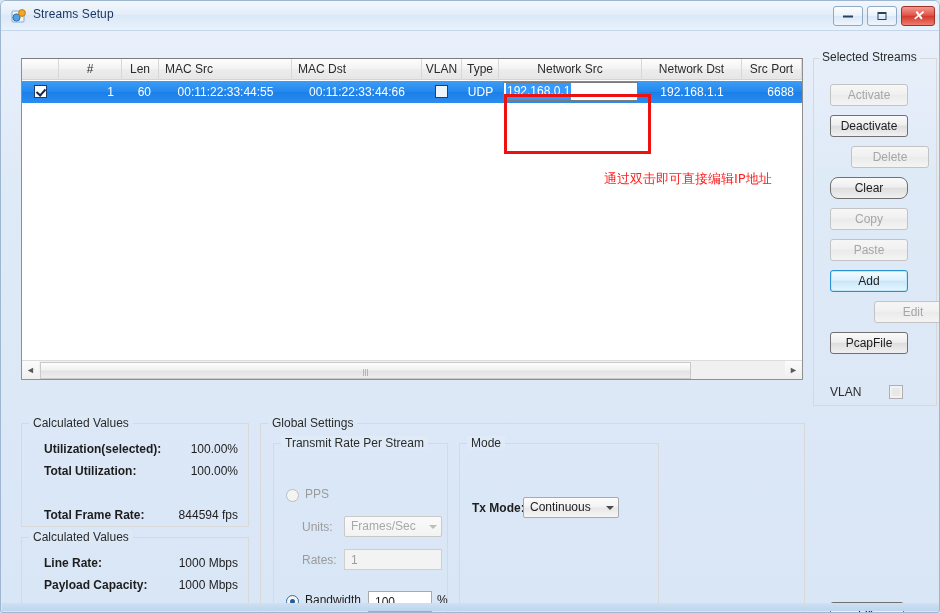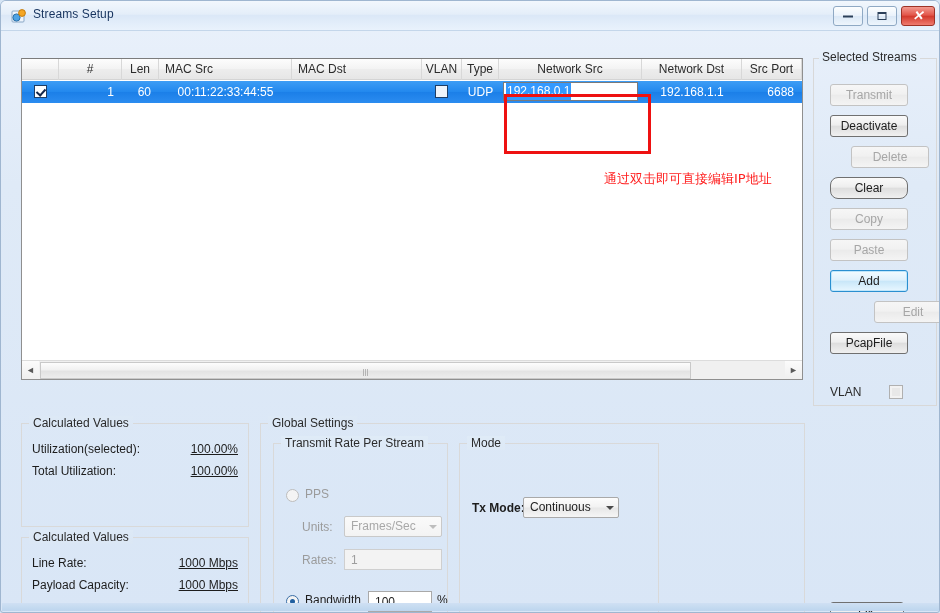--- a/index.html
+++ b/index.html
@@ -231,22 +231,22 @@
     background:linear-gradient(to bottom,#dde9f6,#dbe7f5);
     white-space:nowrap;
   }
   #gb-calc1 { left:14px; top:391px; width:228px; height:104px; }
   #gb-calc2 { left:14px; top:505px; width:228px; height:68px; }
   #gb-global { left:253px; top:391px; width:545px; height:214px; }
   #gb-transmit { left:12px; top:19px; width:175px; height:180px; }
   #gb-mode { left:198px; top:19px; width:200px; height:180px; }
 
   .kvrow { position:absolute; left:10px; width:206px; height:18px; font-size:12px; color:#1d1d1d; }
-  .kvrow .k { position:absolute; left:0; top:0; }
-  .kvrow .v { position:absolute; right:0; top:0; text-align:right;text-decoration:underline; }
+  .kvrow .k { position:absolute; left:12px; top:0;font-weight:bold; }
+  .kvrow .v { position:absolute; right:0; top:0; text-align:right; }
 
   
   .radio {
     position:absolute; width:13px; height:13px;
     border-radius:50%;
     background:linear-gradient(to bottom,#f0f0f0,#fdfdfd);
     border:1px solid #9a9a9a;
   }
   .radio.on { border-color:#3a6ea5; }
   .radio.on:after {
@@ -343,20 +343,21 @@
         <div class="hcell ctr" style="left:720px;width:60px;">Src Port</div>
       </div>
 
       <div id="list-body"></div>
 
       <div id="row0">
         <div class="rowcheck checked" style="left:12px;"></div>
         <div class="rcell rgt" style="left:37px;width:63px;">1</div>
         <div class="rcell rgt" style="left:100px;width:37px;">60</div>
         <div class="rcell ctr" style="left:137px;width:133px;">00:11:22:33:44:55</div>
+        <div class="rcell ctr" style="left:270px;width:130px;">00:11:22:33:44:66</div>
         <div class="vlancheck" style="left:413px;"></div>
         <div class="rcell ctr" style="left:440px;width:37px;">UDP</div>
 
         <div id="edit-netsrc" style="left:481px;width:135px;">
           <span>192.168.0.1</span>
         </div>
 
         <div class="rcell ctr" style="left:620px;width:100px;">192.168.1.1</div>
         <div class="rcell rgt" style="left:720px;width:60px;">6688</div>
       </div>
@@ -367,21 +368,21 @@
         <div class="sb-arrow" id="sb-right">►</div>
       </div>
     </div>
 
     <div id="annot-rect"></div>
     <div id="annot-text">通过双击即可直接编辑IP地址</div>
 
     <div id="grp-selected">
       <span class="grp-title" style="background:linear-gradient(to bottom,#e7f0fa,#e3edf8);">Selected Streams</span>
 
-      <div class="sbtn disabled" style="top:25px;">Transmit</div>
+      <div class="sbtn disabled" style="top:25px;">Activate</div>
       <div class="sbtn" style="top:56px;">Deactivate</div>
       <div class="sbtn disabled" style="top:87px;margin-left:21px;">Delete</div>
       <div class="sbtn" style="top:118px;border-radius:8px;">Clear</div>
       <div class="sbtn disabled" style="top:149px;">Copy</div>
       <div class="sbtn disabled" style="top:180px;">Paste</div>
       <div class="sbtn focused" style="top:211px;">Add</div>
       <div class="sbtn disabled" style="top:242px;margin-left:44px;">Edit</div>
       <div class="sbtn" style="top:273px;">PcapFile</div>
 
       <div id="vlan-row">
@@ -394,20 +395,24 @@
       <span class="lbl">Calculated Values</span>
 
       <div class="kvrow" style="top:18px;">
         <span class="k">Utilization(selected):</span>
         <span class="v">100.00%</span>
       </div>
       <div class="kvrow" style="top:40px;">
         <span class="k">Total Utilization:</span>
         <span class="v">100.00%</span>
       </div>
+      <div class="kvrow" style="top:84px;">
+        <span class="k">Total Frame Rate:</span>
+        <span class="v">844594 fps</span>
+      </div>
     </div>
 
     <div class="gbox" id="gb-calc2">
       <span class="lbl">Calculated Values</span>
 
       <div class="kvrow" style="top:18px;">
         <span class="k">Line Rate:</span>
         <span class="v">1000 Mbps</span>
       </div>
       <div class="kvrow" style="top:40px;">

